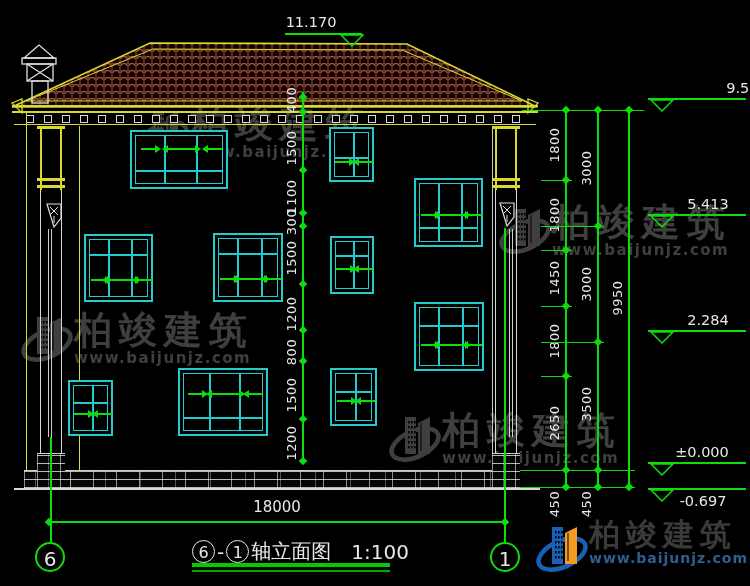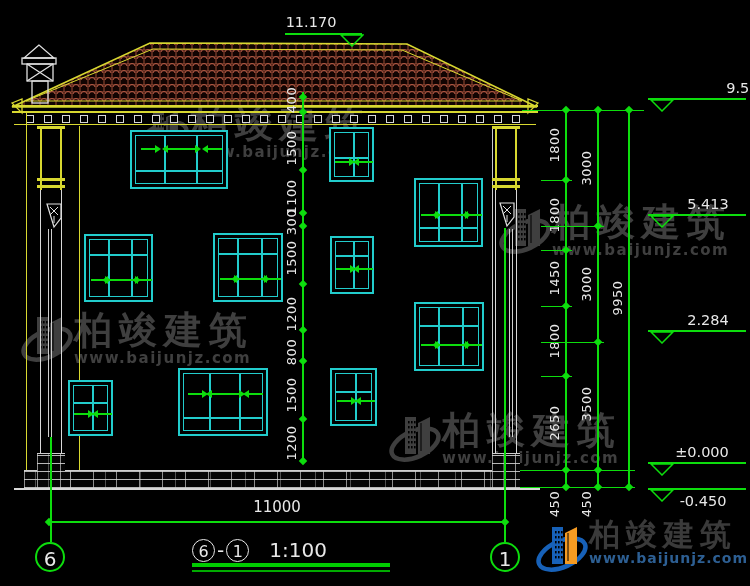--- a/index.html
+++ b/index.html
@@ -327,30 +327,30 @@
       <div class="elevlabel" style="left: 708px; top: 312px; z-index: 2;">2.284</div>
       <div class="hline" style="left: 648px; top: 462px; width: 98px; z-index: 2;"></div>
       <svg width="24" height="13" style="position: absolute; left: 650px; top: 463px; z-index: 2;">
         <path d="M1,1 H23 L12,12 Z" fill="none" stroke="#0ddd0d" stroke-width="1.5"></path>
       </svg>
       <div class="elevlabel" style="left: 702px; top: 444px; z-index: 2;">±0.000</div>
       <div class="hline" style="left: 648px; top: 488px; width: 98px; z-index: 2;"></div>
       <svg width="24" height="13" style="position: absolute; left: 650px; top: 489px; z-index: 2;">
         <path d="M1,1 H23 L12,12 Z" fill="none" stroke="#0ddd0d" stroke-width="1.5"></path>
       </svg>
-      <div class="elevlabel" style="left: 703px; top: 493px; z-index: 2;">-0.450</div>
+      <div class="elevlabel" style="left: 703px; top: 493px; z-index: 2;">-0.697</div>
       <div class="hline" style="left: 285px; top: 33px; width: 77px; z-index: 2;"></div>
       <svg width="24" height="13" style="position: absolute; left: 340px; top: 34px; z-index: 2;">
         <path d="M1,1 H23 L12,12 Z" fill="none" stroke="#0ddd0d" stroke-width="1.5"></path>
       </svg>
       <div class="elevlabel" style="left: 311px; top: 14px; z-index: 2;">11.170</div>
       <div class="hline" style="left: 49px; top: 521px; width: 456px; z-index: 2;"></div>
       <div class="diamond" style="left: 49px; top: 522px; z-index: 2;"></div>
       <div class="diamond" style="left: 505px; top: 522px; z-index: 2;"></div>
-      <div class="elevlabel" style="left: 277px; top: 498px; font-size: 15px; z-index: 2;">11000</div>
+      <div class="elevlabel" style="left: 277px; top: 498px; font-size: 15px; z-index: 2;">18000</div>
       <div class="bubble" style="left: 35px; top: 542px; z-index: 3;">6</div>
       <div class="bubble" style="left: 490px; top: 542px; z-index: 3;">1</div>
       <div class="wm" style="left: 136px; top: 102px;">
         <span><svg width="54" height="56" viewBox="0 0 54 56">
             <g transform="rotate(-24 27 36)">
               <ellipse cx="27" cy="36" rx="25" ry="13" fill="none" stroke="#3f3f3f" stroke-width="4.5"></ellipse>
             </g>
             <rect x="17" y="9" width="11" height="37" fill="#3f3f3f"></rect>
             <rect x="20" y="13" width="1.6" height="2.4" fill="#000"></rect>
             <rect x="23" y="13" width="1.6" height="2.4" fill="#000"></rect>
@@ -476,20 +476,21 @@
       </div>
     </div>
 
   <div class="vline" style="left:50px;top:437px;height:105px;z-index:2"></div>
   <div class="vline" style="left:504px;top:228px;height:314px;z-index:2"></div>
 
   <div id="title-block" style="z-index:3">
     <span class="tcirc">6</span>
     <span>-</span>
     <span class="tcirc">1</span>
+    <span>轴立面图</span>
     <span id="title-scale">1:100</span>
   </div>
   <div class="abs" style="left:192px;top:563px;width:198px;height:4px;background:#00cc00;z-index:3"></div>
   <div class="abs" style="left:192px;top:570px;width:198px;height:2px;background:#00aa00;z-index:3"></div>
 
   <div id="footer">
     <span id="footer-icon"><svg width="54" height="56" viewBox="0 0 54 56">
           <g transform="rotate(-24 27 36)">
             <ellipse cx="27" cy="36" rx="25" ry="13" fill="none" stroke="#1761b8" stroke-width="4.5"></ellipse>
           </g>

